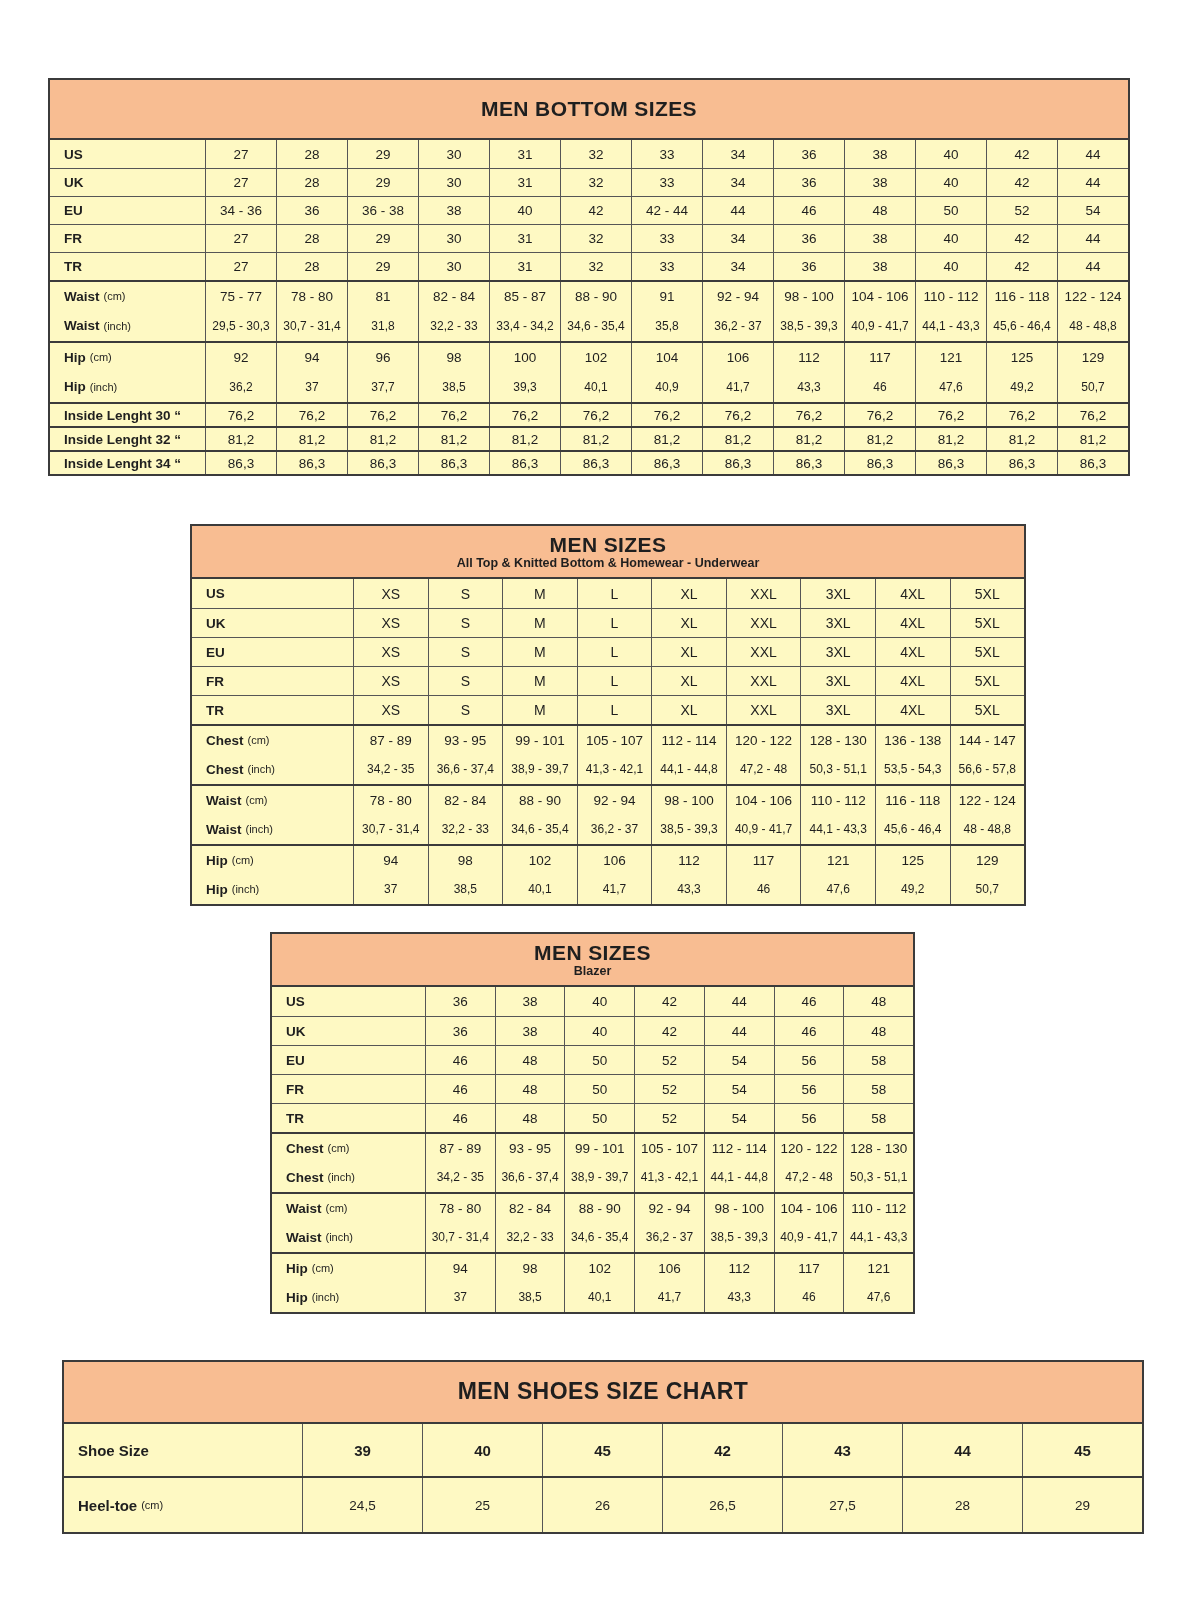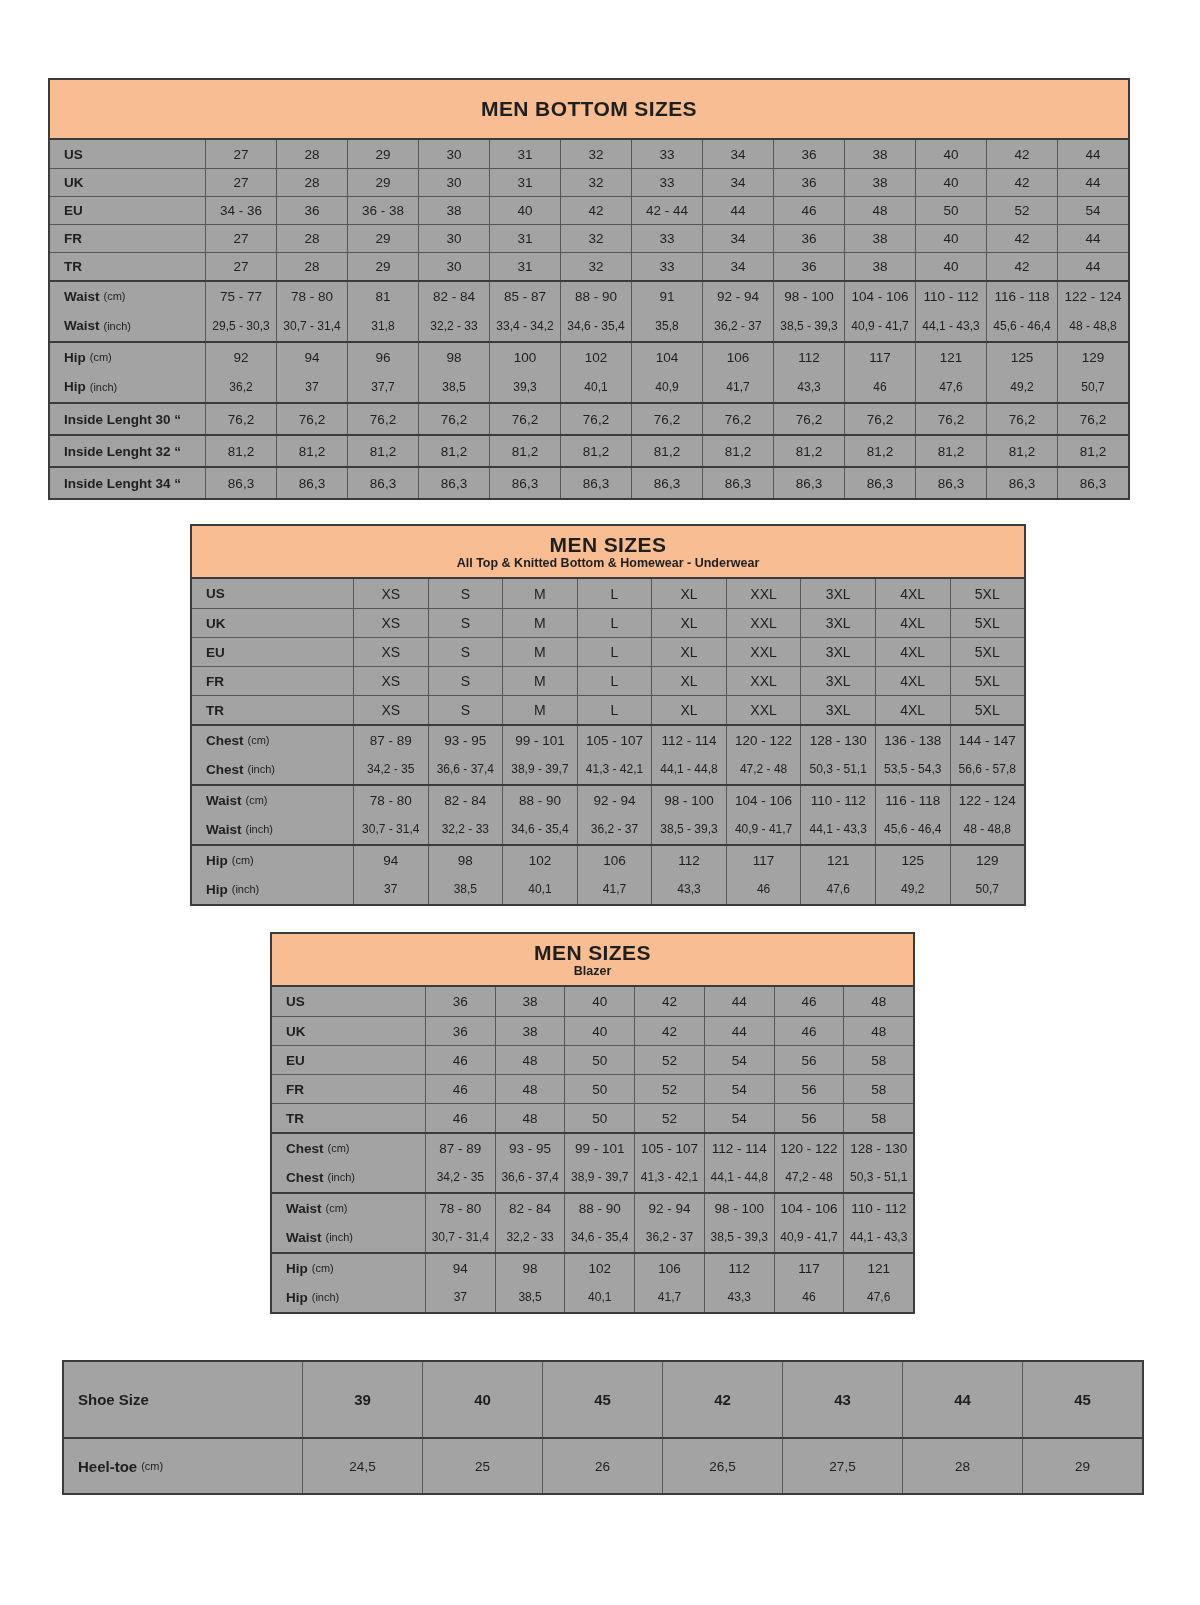--- a/index.html
+++ b/index.html
@@ -7,21 +7,21 @@
   body {
     width:1200px; height:1605px; position:relative;
     font-family:"Liberation Sans", sans-serif;
     color:var(--tc, #1f1f1f);
   }
   .page { position:absolute; inset:0; }
 
   .stable {
     position:absolute;
     border:2px solid var(--bc, #3b3b3b);
-    background:#a3a3a3;
+    background:#fef9c3;
   }
   .t0 { left:48px;  top:78px;   width:1082px; --lw:155px; }
   .t1 { left:190px; top:524px;  width:836px;  --lw:161px; }
   .t2 { left:270px; top:932px;  width:645px;  --lw:153px; }
   .t3 { left:62px;  top:1360px; width:1082px; --lw:238px; }
 
   .thead {
     background:var(--peach, #F8BD92);
     border-bottom:2px solid var(--bc, #3b3b3b);
     display:flex; flex-direction:column; justify-content:center; align-items:center;
@@ -34,25 +34,25 @@
   .tsub { font-weight:bold; font-size:12.5px; margin-top:0; }
 
   .trow { display:flex; border-top:1px solid #565656;text-align:right; }
   .trow.first { border-top:none; }
   .trow.pairtop, .trow.single { border-top:2px solid var(--bc, #3b3b3b); }
   .trow.pairbottom { border-top:none; }
   .trow.first.pairtop, .trow.first.single { border-top:none; }
 
   .t0 .size { height:28px; }
   .t0 .pairtop, .t0 .pairbottom { height:30.5px; }
-  .t0 .single { height:32px; }
+  .t0 .single { height:24px; }
   .t1 .size, .t2 .size { height:29px; }
   .t1 .pairtop, .t1 .pairbottom, .t2 .pairtop, .t2 .pairbottom { height:30px; }
   .t3 .single { height:56px; }
-  .t3 .single.emph { height:75px; }
+  .t3 .single.emph { height:52px; }
 
   .lcell {
     width:var(--lw); flex:none;
     display:flex; align-items:center; gap:4px;
     padding-left:14px;
     font-weight:bold; font-size:13.5px;
     white-space:nowrap; overflow:hidden;
   }
   .lunit { font-weight:normal; font-size:11px; }
   .t3 .lcell { font-size:15px; }
@@ -601,20 +601,23 @@
         <div class="vcell">37</div>
         <div class="vcell">38,5</div>
         <div class="vcell">40,1</div>
         <div class="vcell">41,7</div>
         <div class="vcell">43,3</div>
         <div class="vcell">46</div>
         <div class="vcell">47,6</div>
       </div>
     </section>
   <section class="stable t3">
+      <div class="thead">
+        <div class="ttitle">MEN SHOES SIZE CHART</div>
+      </div>
       <div class="trow single emph first">
         <div class="lcell">
           <span>Shoe Size</span>
         </div>
         <div class="vcell">39</div>
         <div class="vcell">40</div>
         <div class="vcell">45</div>
         <div class="vcell">42</div>
         <div class="vcell">43</div>
         <div class="vcell">44</div>

